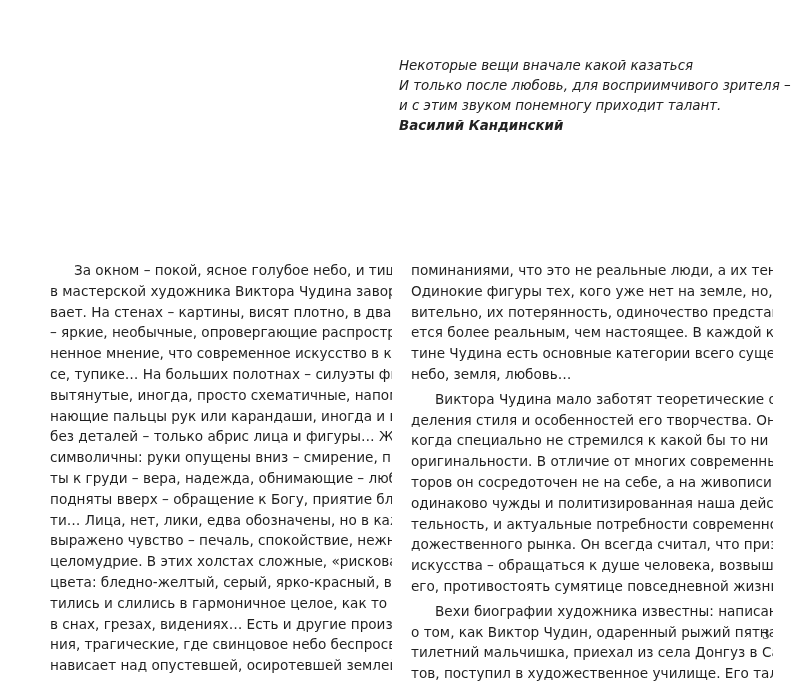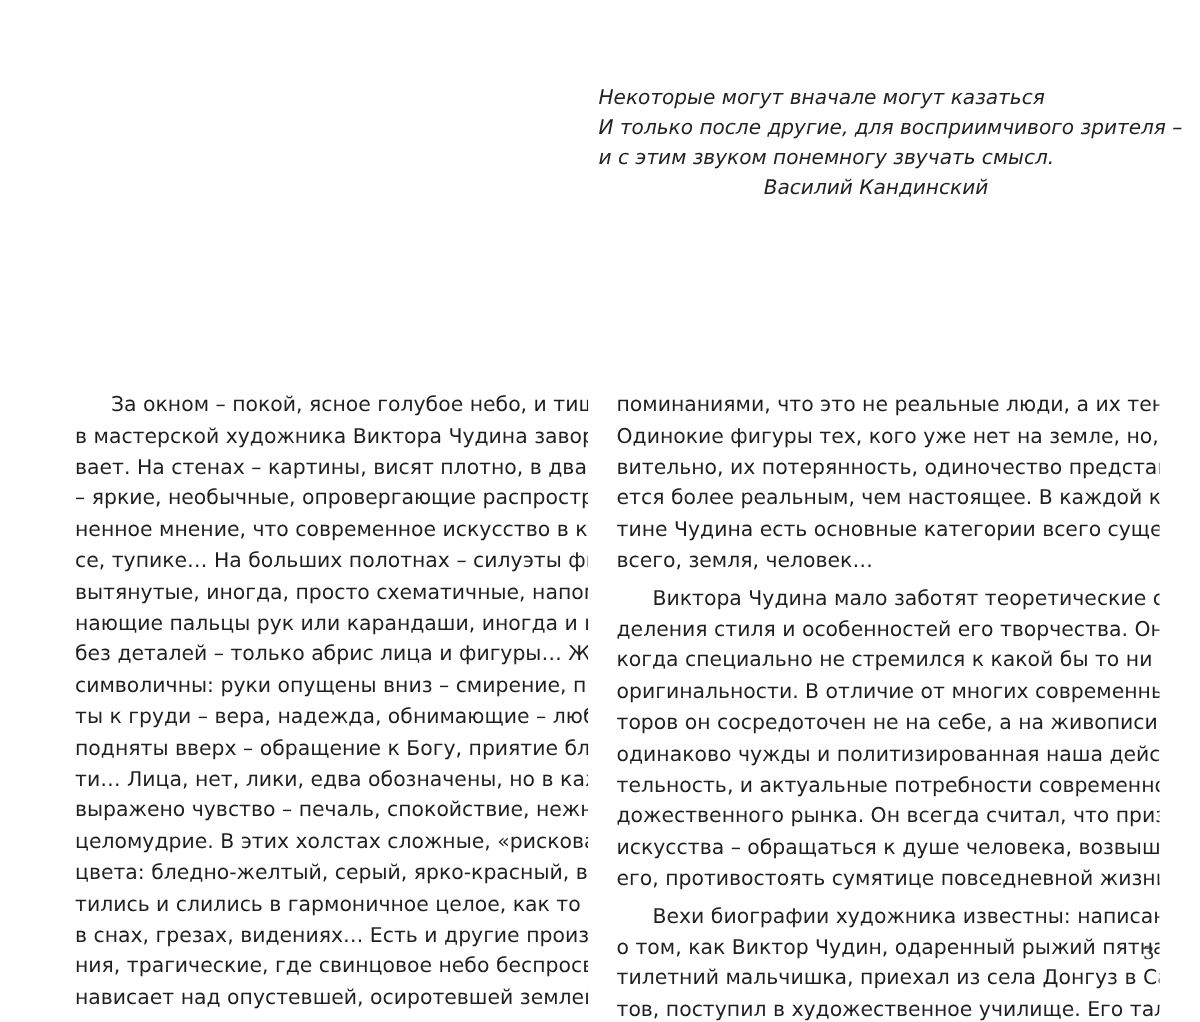--- a/index.html
+++ b/index.html
@@ -1,39 +1,39 @@
 <!DOCTYPE html>
 <html><head>
 <meta charset="utf-8">
 <style>
   html, body { margin: 0; padding: 0; background: #ffffff; }
   body { width: 800px; height: 681px; position: relative; overflow: hidden;
          font-family: "DejaVu Sans", sans-serif; color: #1f1f1f; }
   .epigraph { position: absolute; left: 399px; top: 56px; width: 370px;
               font-style: italic; font-size: 13.4px; line-height: 20px; color: #222; }
   .epigraph .line { display: block; white-space: nowrap; }
-  .epigraph .author { display: block; text-align: center; font-weight: normal; font-style: italic; }
+  .epigraph .author { display: block; text-align: left; font-weight: bold; font-style: italic; }
   .col { position: absolute; top: 260px; font-size: 13.6px; line-height: 20.8px;
          text-align: justify; color: #1f1f1f; }
   .col.left { left: 50px; width: 342px; }
   .col.right { left: 411px; width: 362px; top: 260px; }
   .col p { margin: 0; }
   .col .line { display: block; text-align: justify; text-align-last: justify; white-space: nowrap; overflow: hidden; }
   .col .line.last { text-align-last: left; }
   .col .line.indent { text-indent: 24px; }
   .page-number { position: absolute; left: 762px; top: 628px; font-family: "DejaVu Serif", serif;
                  font-size: 12px; color: #333; }
 </style>
 </head>
 <body>
 
 <div class="epigraph">
-  <span class="line">Некоторые могут вначале могут казаться</span>
-  <span class="line">И только после другие, для восприимчивого зрителя –</span>
-  <span class="line">и с этим звуком понемногу звучать смысл.</span>
+  <span class="line">Некоторые вещи вначале какой казаться</span>
+  <span class="line">И только после любовь, для восприимчивого зрителя –</span>
+  <span class="line">и с этим звуком понемногу приходит талант.</span>
   <span class="author">Василий Кандинский</span>
 </div>
 
 <div class="col left">
   <p>
     <span class="line indent">За окном – покой, ясное голубое небо, и тишина</span>
     <span class="line">в мастерской художника Виктора Чудина заворажи-</span>
     <span class="line">вает. На стенах – картины, висят плотно, в два ряда</span>
     <span class="line">– яркие, необычные, опровергающие распростра-</span>
     <span class="line">ненное мнение, что современное искусство в кризи-</span>
@@ -56,21 +56,21 @@
   </p>
 </div>
 
 <div class="col right">
   <p>
     <span class="line">поминаниями, что это не реальные люди, а их тени…</span>
     <span class="line">Одинокие фигуры тех, кого уже нет на земле, но, уди-</span>
     <span class="line">вительно, их потерянность, одиночество представля-</span>
     <span class="line">ется более реальным, чем настоящее. В каждой кар-</span>
     <span class="line">тине Чудина есть основные категории всего сущего:</span>
-    <span class="line last">всего, земля, человек…</span>
+    <span class="line last">небо, земля, любовь…</span>
   </p>
   <p style="margin-top:4px;">
     <span class="line indent">Виктора Чудина мало заботят теоретические опре-</span>
     <span class="line">деления стиля и особенностей его творчества. Он ни-</span>
     <span class="line">когда специально не стремился к какой бы то ни было</span>
     <span class="line">оригинальности. В отличие от многих современных ав-</span>
     <span class="line">торов он сосредоточен не на себе, а на живописи. Ему</span>
     <span class="line">одинаково чужды и политизированная наша действи-</span>
     <span class="line">тельность, и актуальные потребности современного ху-</span>
     <span class="line">дожественного рынка. Он всегда считал, что призвание</span>

